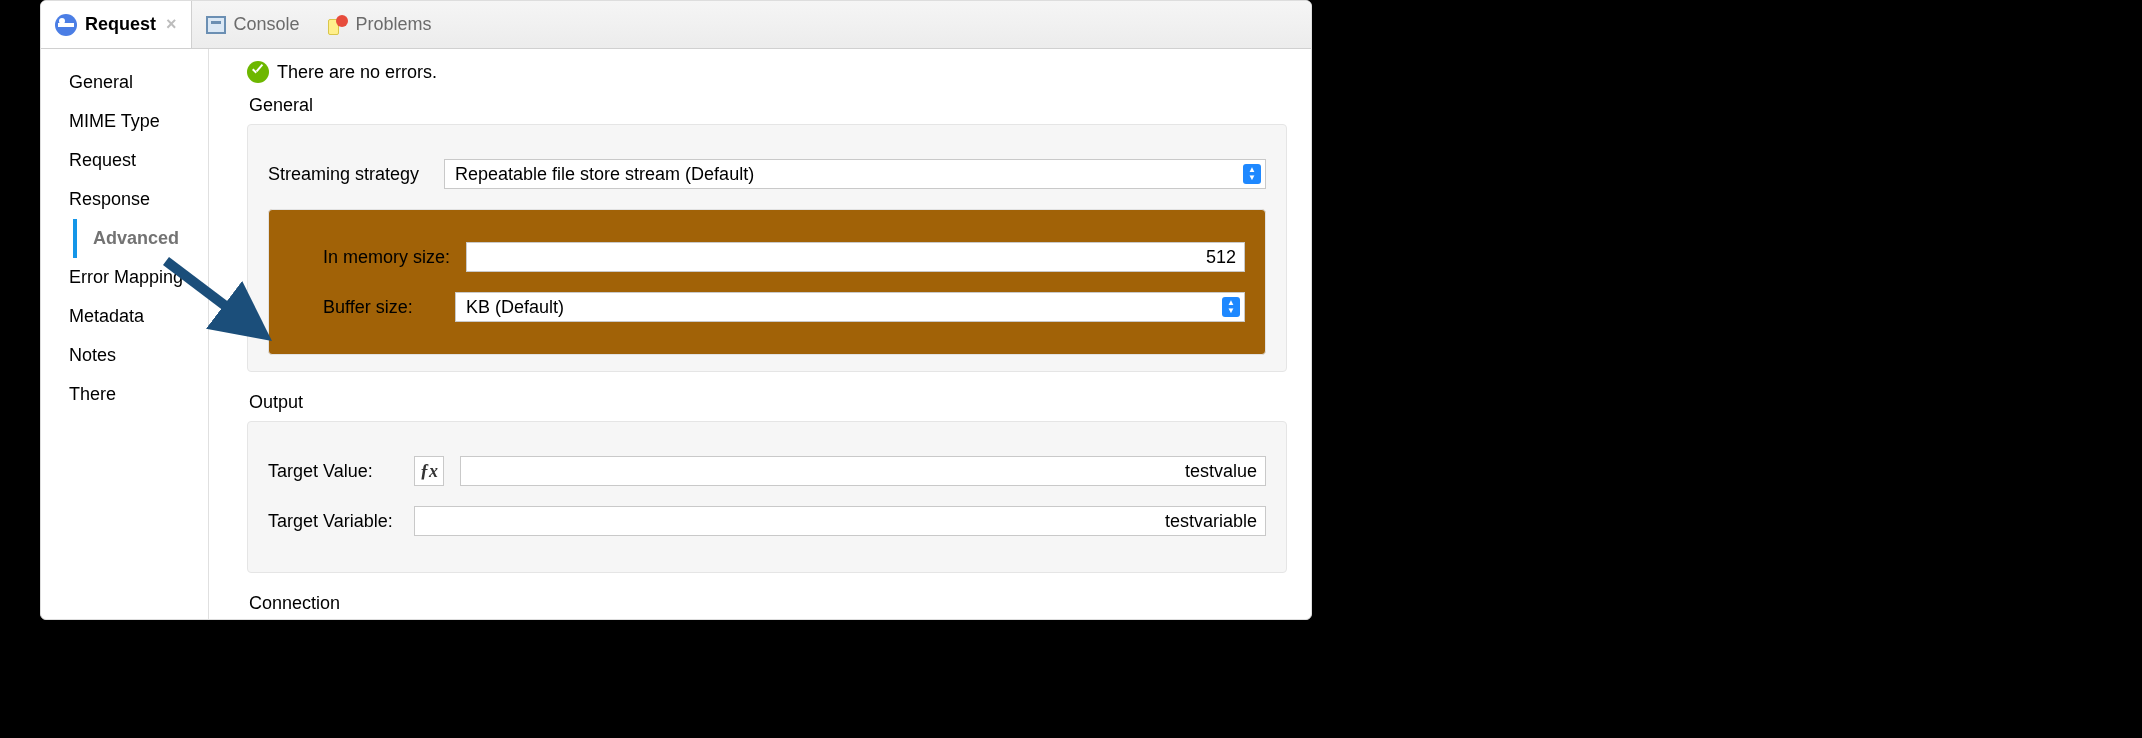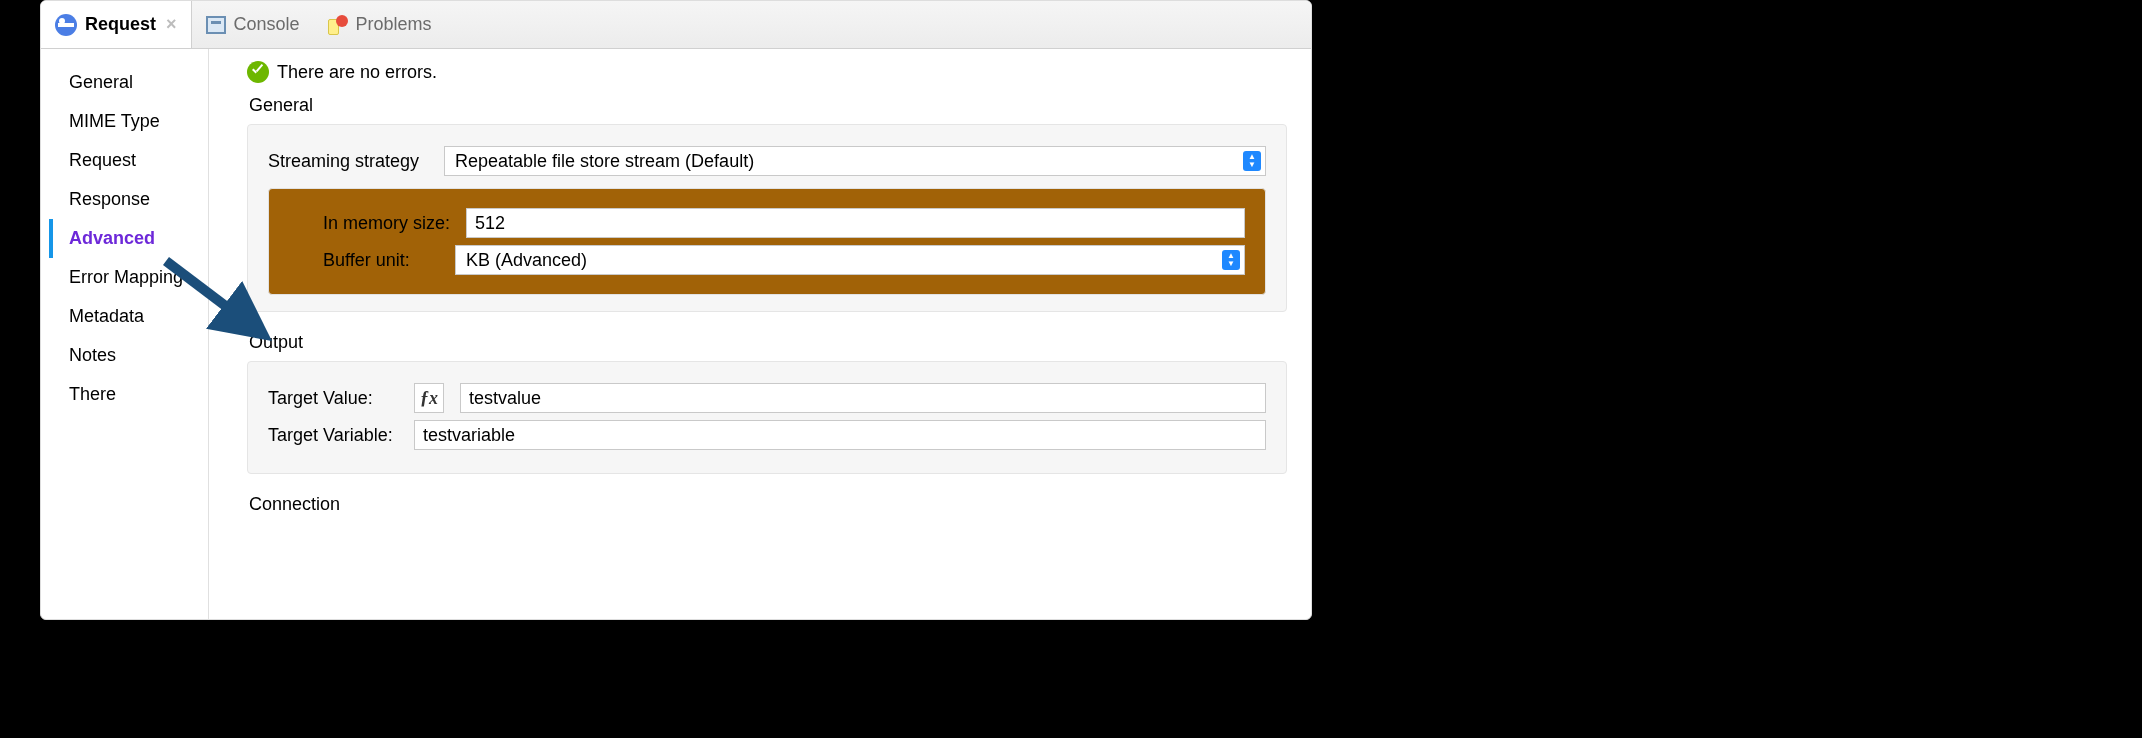--- a/index.html
+++ b/index.html
@@ -71,23 +71,24 @@
     border-right: 1px solid #e0e0e0;
   }
   .sidebar .item{
     padding: 9px 10px 9px 16px;
     font-size: 18px;
     color:#000;
     cursor:default;
     border-left: 4px solid transparent;
   }
   .sidebar .item.active{
-    color:#6d28d9;
+    color:#737373;
     font-weight:600;
     border-left:4px solid #1596e8;
+    margin-left:24px;
   }
   .content{
     flex:1;
     padding: 10px 24px 22px 18px;
     overflow:auto;
   }
   .status-row{ display:flex;align-items:center;gap:8px;margin:2px 0 10px 0;}
   .ico-ok{
     width:22px;height:22px;border-radius:50%;background:#6db700;position:relative;
   }
@@ -99,36 +100,37 @@
   }
 
   .section-title{ padding:2px 0 8px 2px; }
   .group{
     background:#f6f6f6;
     border:1px solid #e5e5e5;
     border-radius:4px;
     padding:14px 20px 16px 20px;
     margin-bottom:18px;
   }
-  .row{ display:flex; align-items:center; gap:16px; margin:7px 0;}
+  .row{ display:flex; align-items:center; gap:16px; margin:20px 0;}
   .row .label{ min-width:160px; }
   .subgroup{
     background:#a16207;
     border:1px solid #e2e2e2;
     border-radius:4px;
     padding:12px 20px;
     margin-top:12px;
   }
   .subgroup .row .label{ min-width:150px; text-align:left; padding-left:34px;}
   input.text{
     flex:1; height:30px;
     border:1px solid #c9c9c9;
     background:#fff;
     padding:2px 8px;
     font:inherit;
+    text-align:right;
   }
   .select{
     flex:1; height:30px;
     border:1px solid #c9c9c9;
     background:#fff;
     padding:2px 10px;
     font:inherit;
     display:flex; align-items:center; justify-content:space-between;
     position:relative;
   }
@@ -204,23 +206,23 @@
                 <span>▼</span>
               </span>
           </div>
         </div>
         <div class="subgroup">
           <div class="row">
             <div class="label">In memory size:</div>
             <input class="text" value="512" style="">
           </div>
           <div class="row">
-            <div class="label">Buffer unit:</div>
+            <div class="label">Buffer size:</div>
             <div class="select">
-              <span>KB (Advanced)</span>
+              <span>KB (Default)</span>
               <span class="arrows">
                   <span>▲</span>
                   <span>▼</span>
                 </span>
             </div>
           </div>
         </div>
       </div>
 
       <div class="section-title">Output</div>

